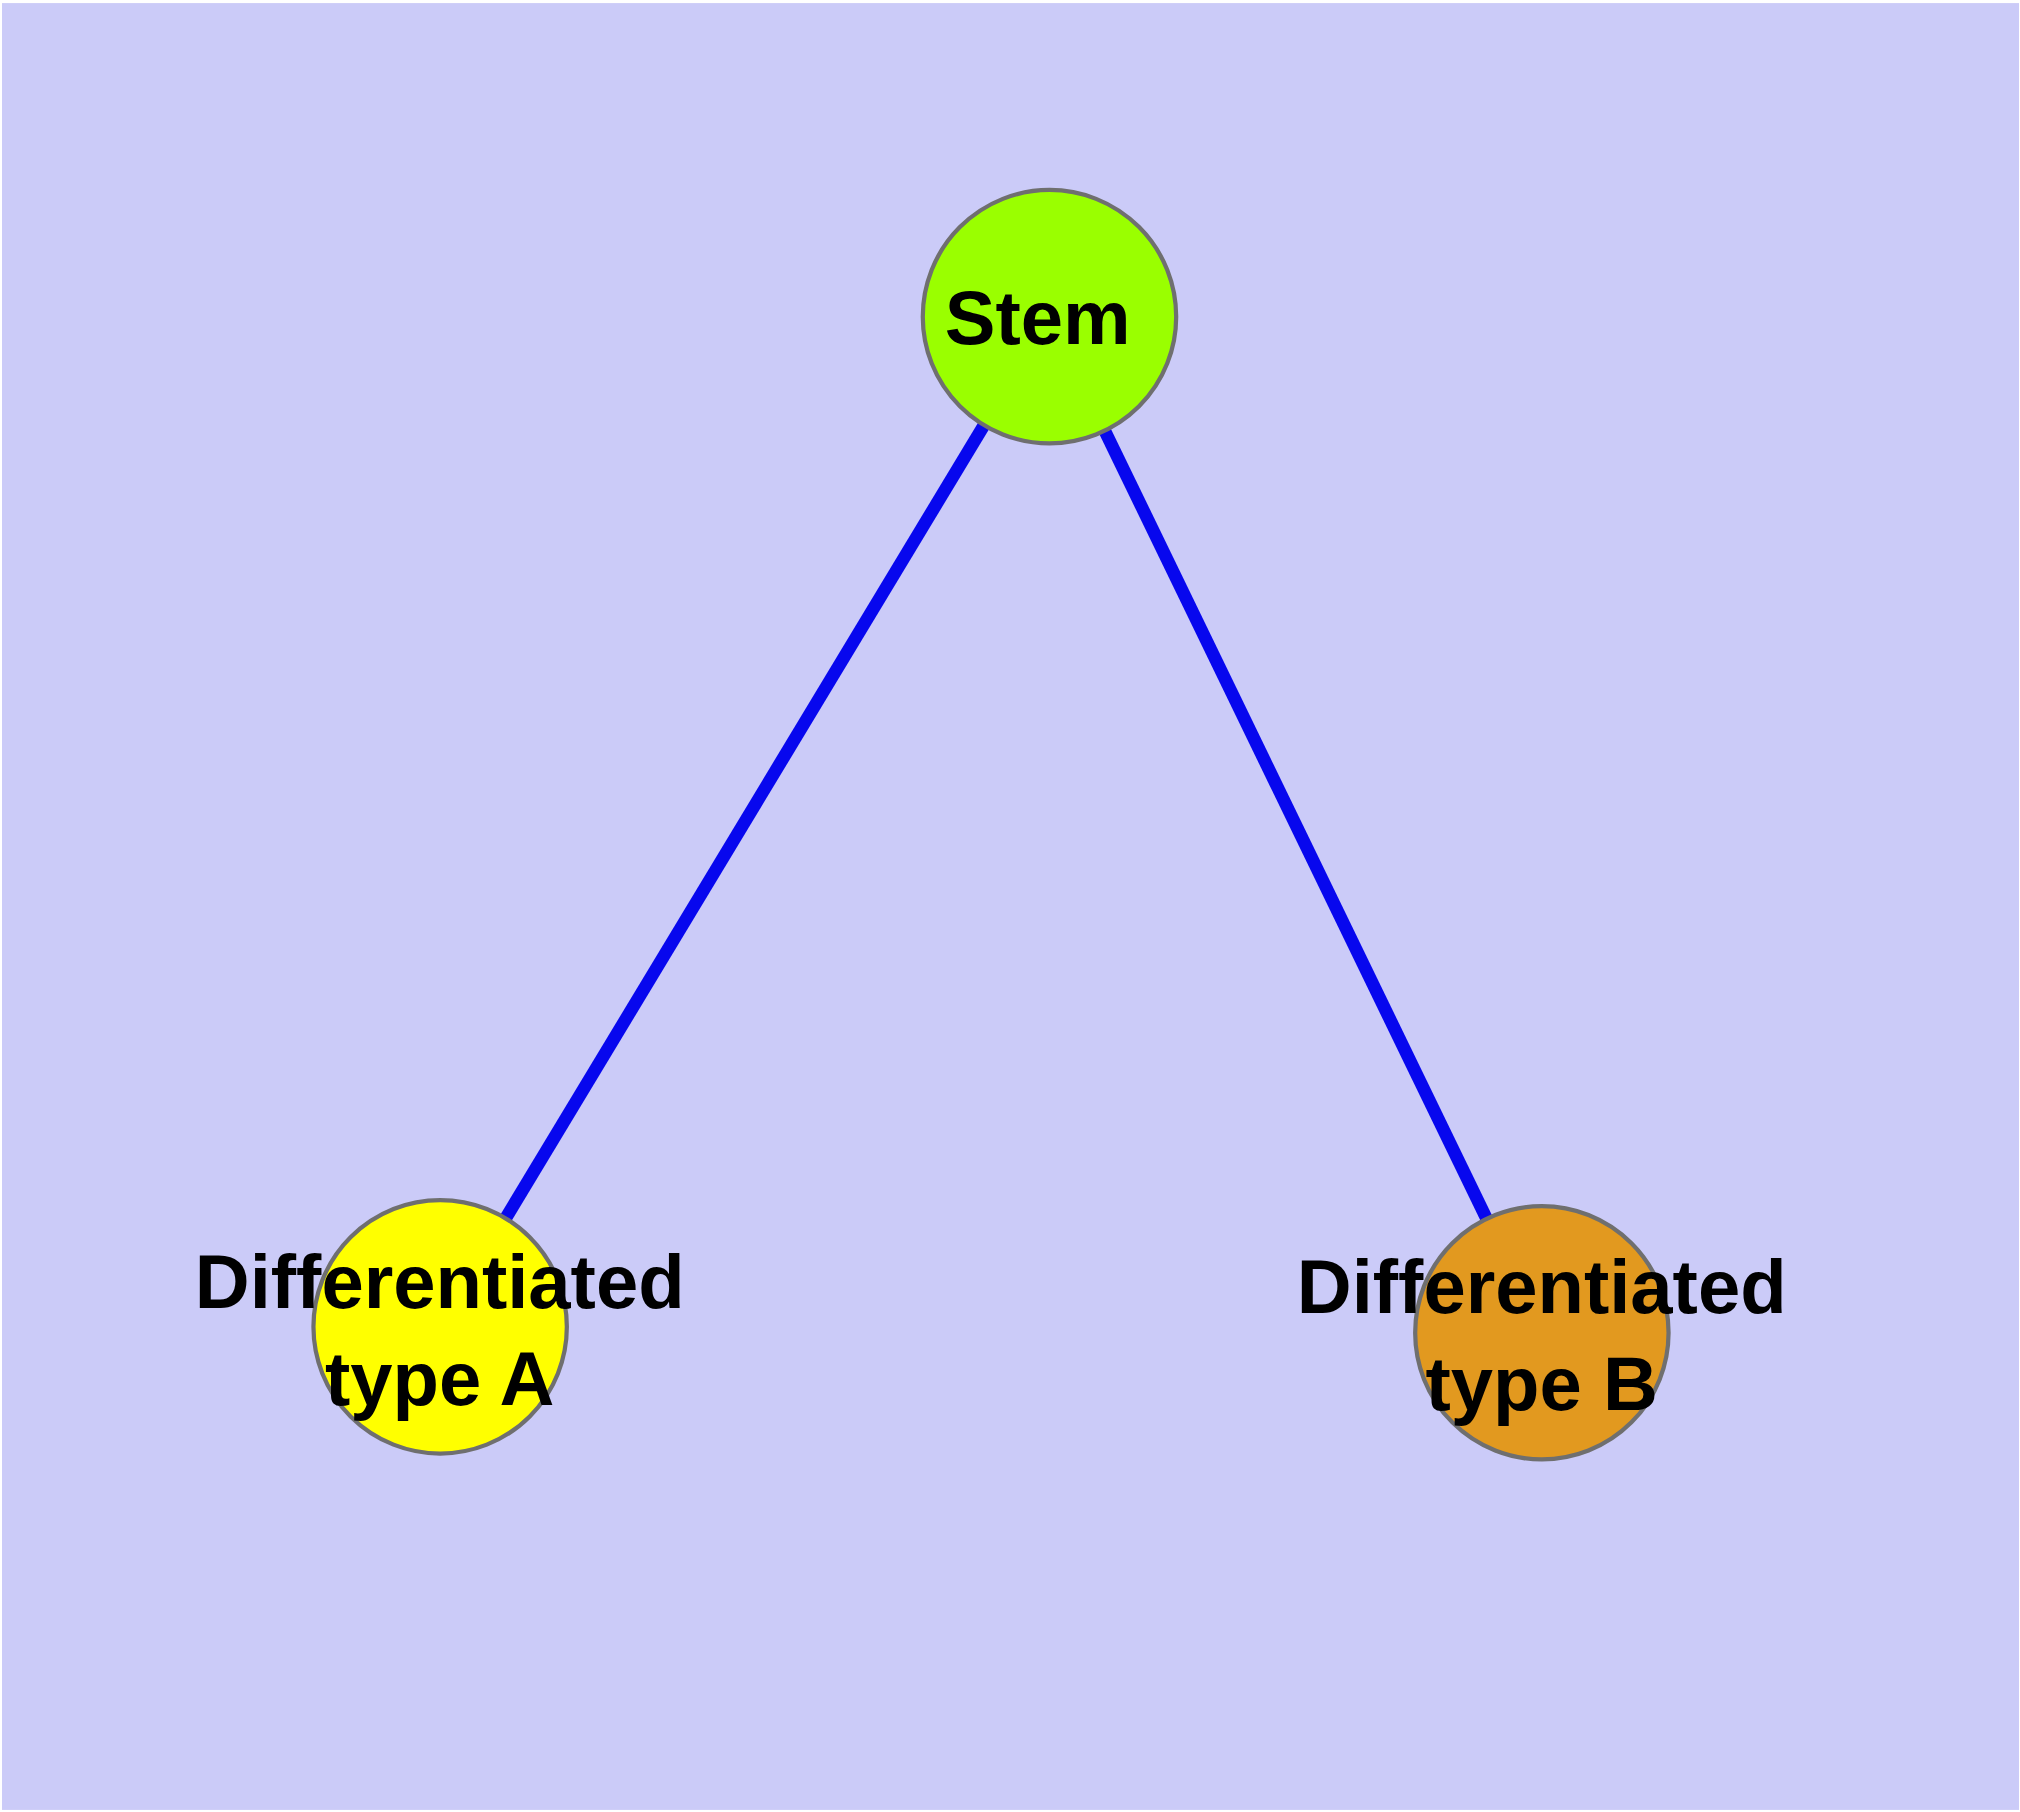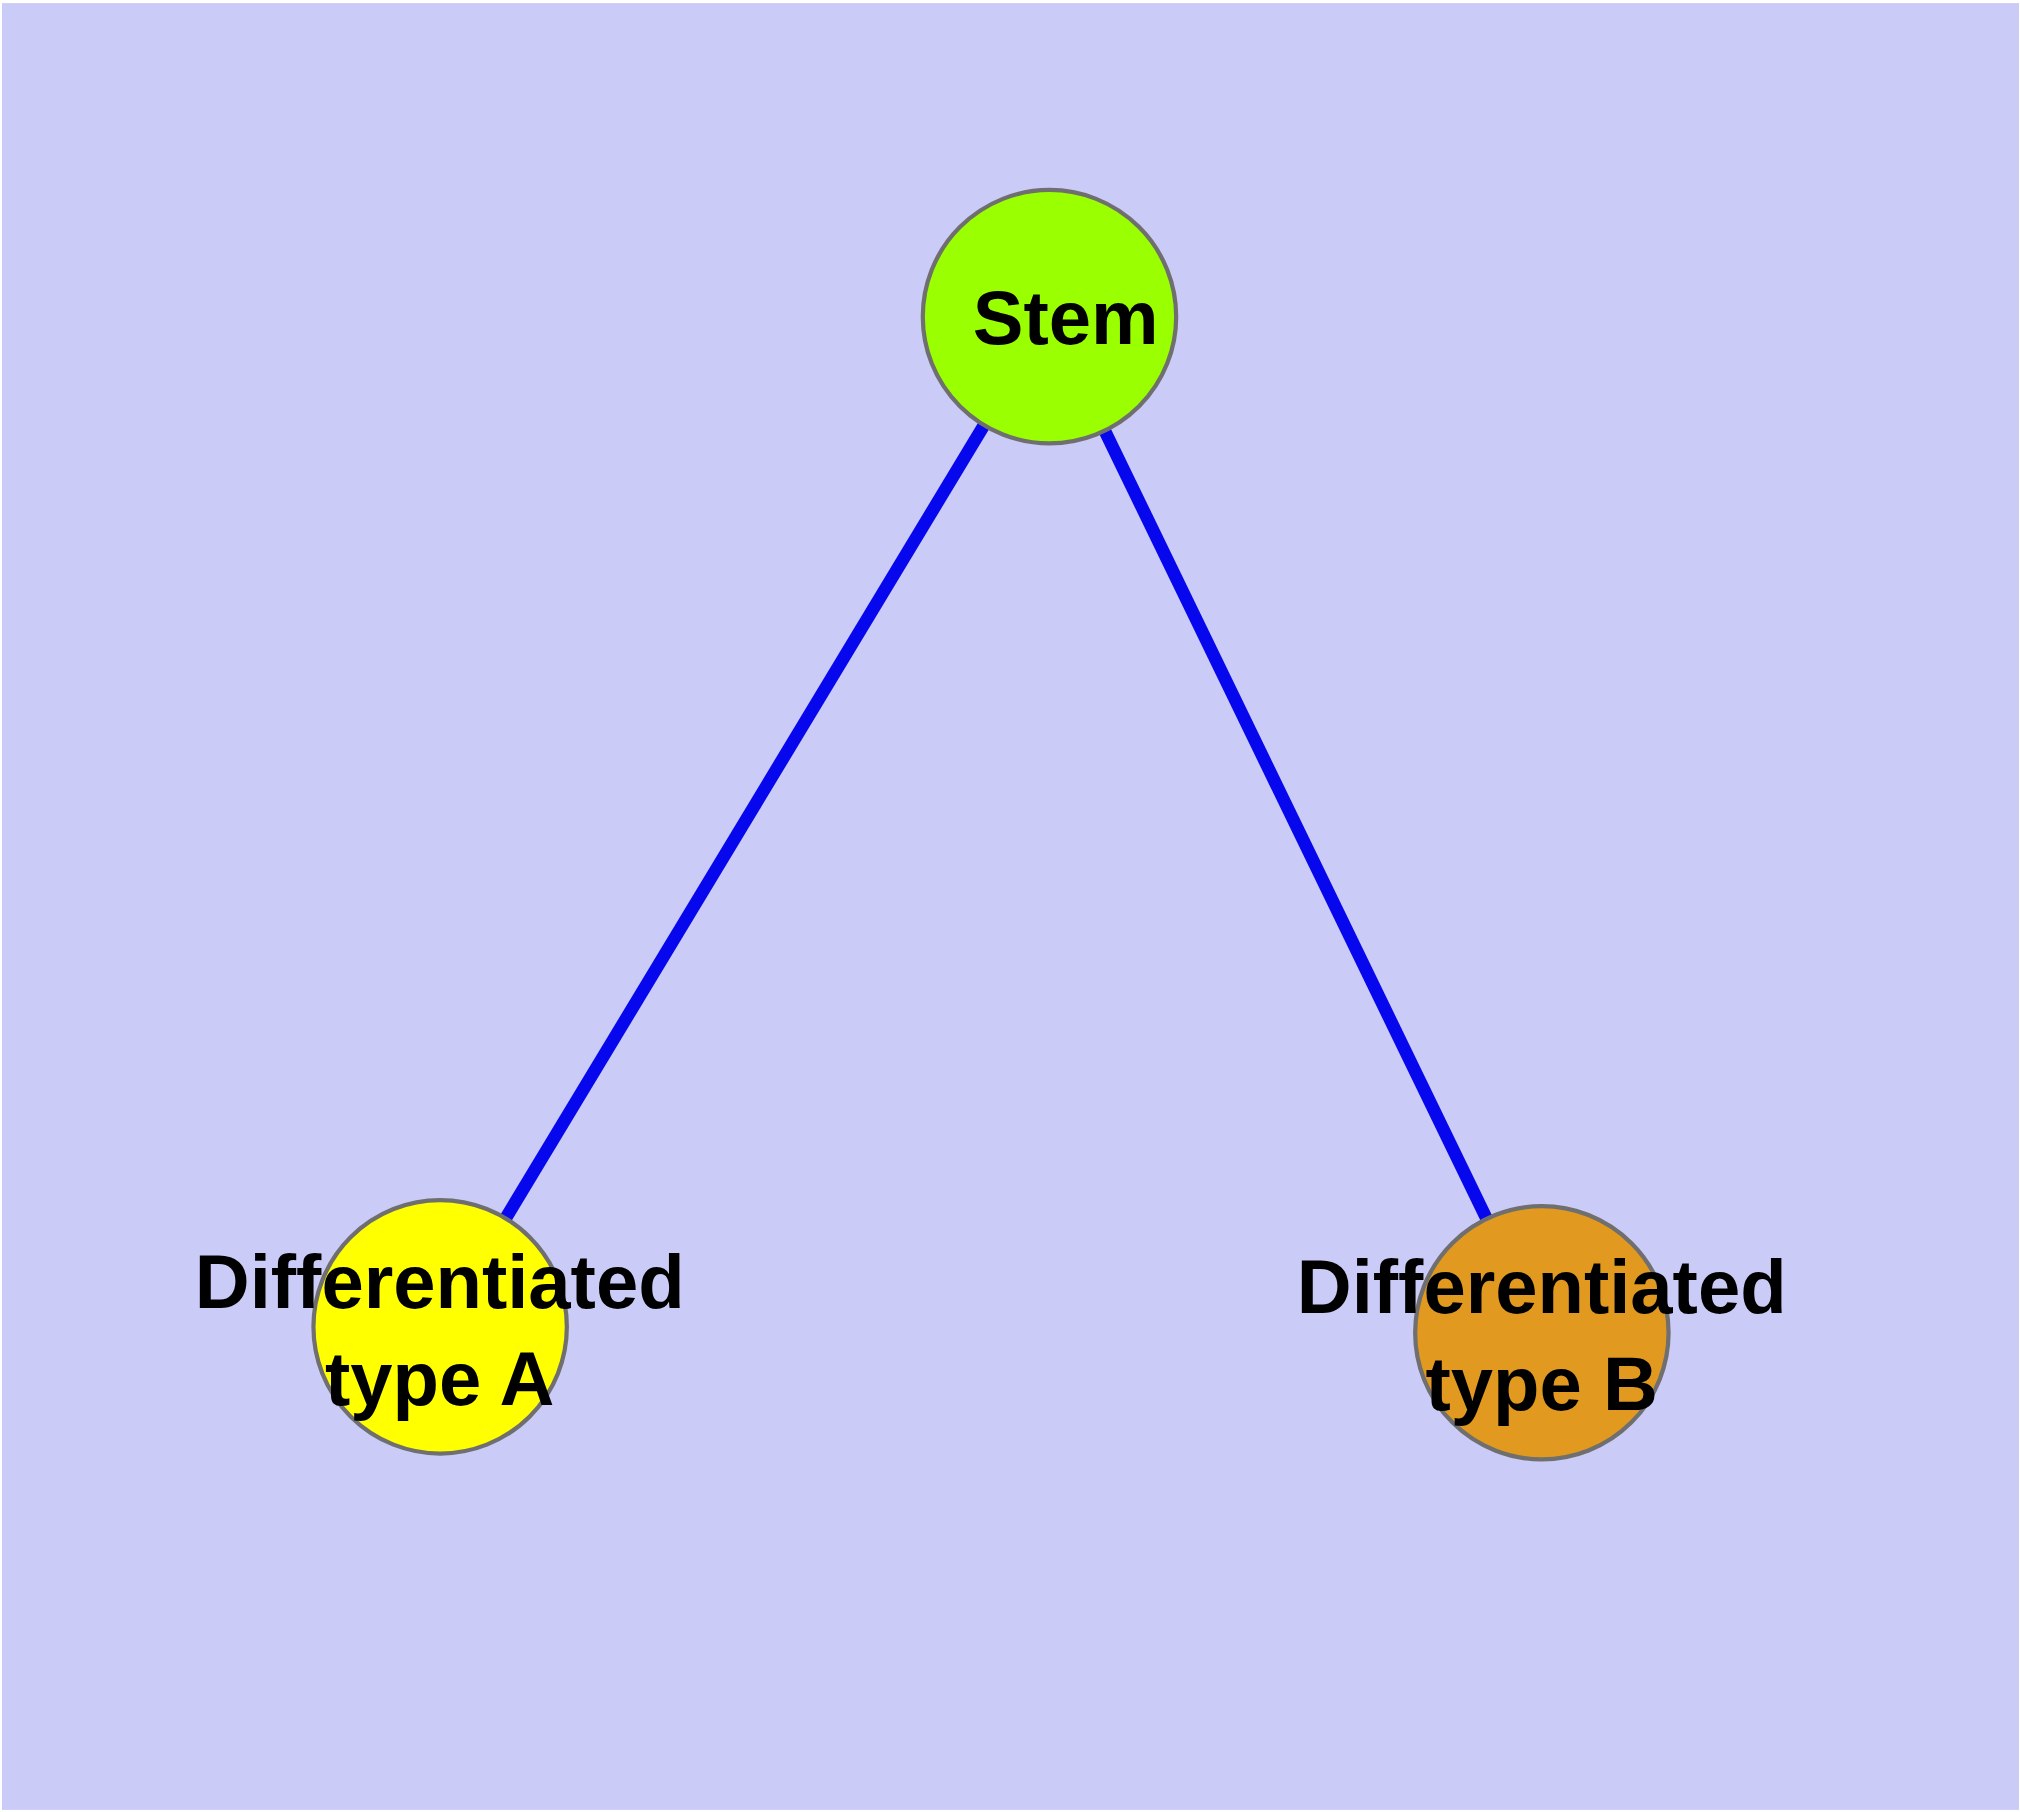--- a/index.html
+++ b/index.html
@@ -45,21 +45,21 @@
     <rect x="0" y="0" width="2380" height="2132" fill="#cbcbf8"></rect>
 
     <line x1="1236" y1="370" x2="517" y2="1562" stroke-width="15" stroke="#0707ee"></line>
     <line x1="1236" y1="370" x2="1817" y2="1569" stroke-width="15" stroke="#0707ee"></line>
 
     <circle cx="1236" cy="370" r="149.5" stroke-width="5" fill="#9aff00" stroke="#6f6f6f"></circle>
     <circle cx="517" cy="1562" r="149.5" stroke-width="5" fill="#ffff00" stroke="#6f6f6f"></circle>
     <circle cx="1817" cy="1569" r="149.5" stroke-width="5" fill="#e2991f" stroke="#6f6f6f"></circle>
   </svg>
 
-  <div class="node-label" style="left:1064px; top:314px;">Stem</div>
+  <div class="node-label" style="left:1036px; top:314px;">Stem</div>
 
   <div class="node-label" style="left:438px; top:1327px;">Differentiated
 type A</div>
 
   <div class="node-label" style="left:1540px; top:1332px;">Differentiated
 type B</div>
 </div>
 
 
 </body></html>

